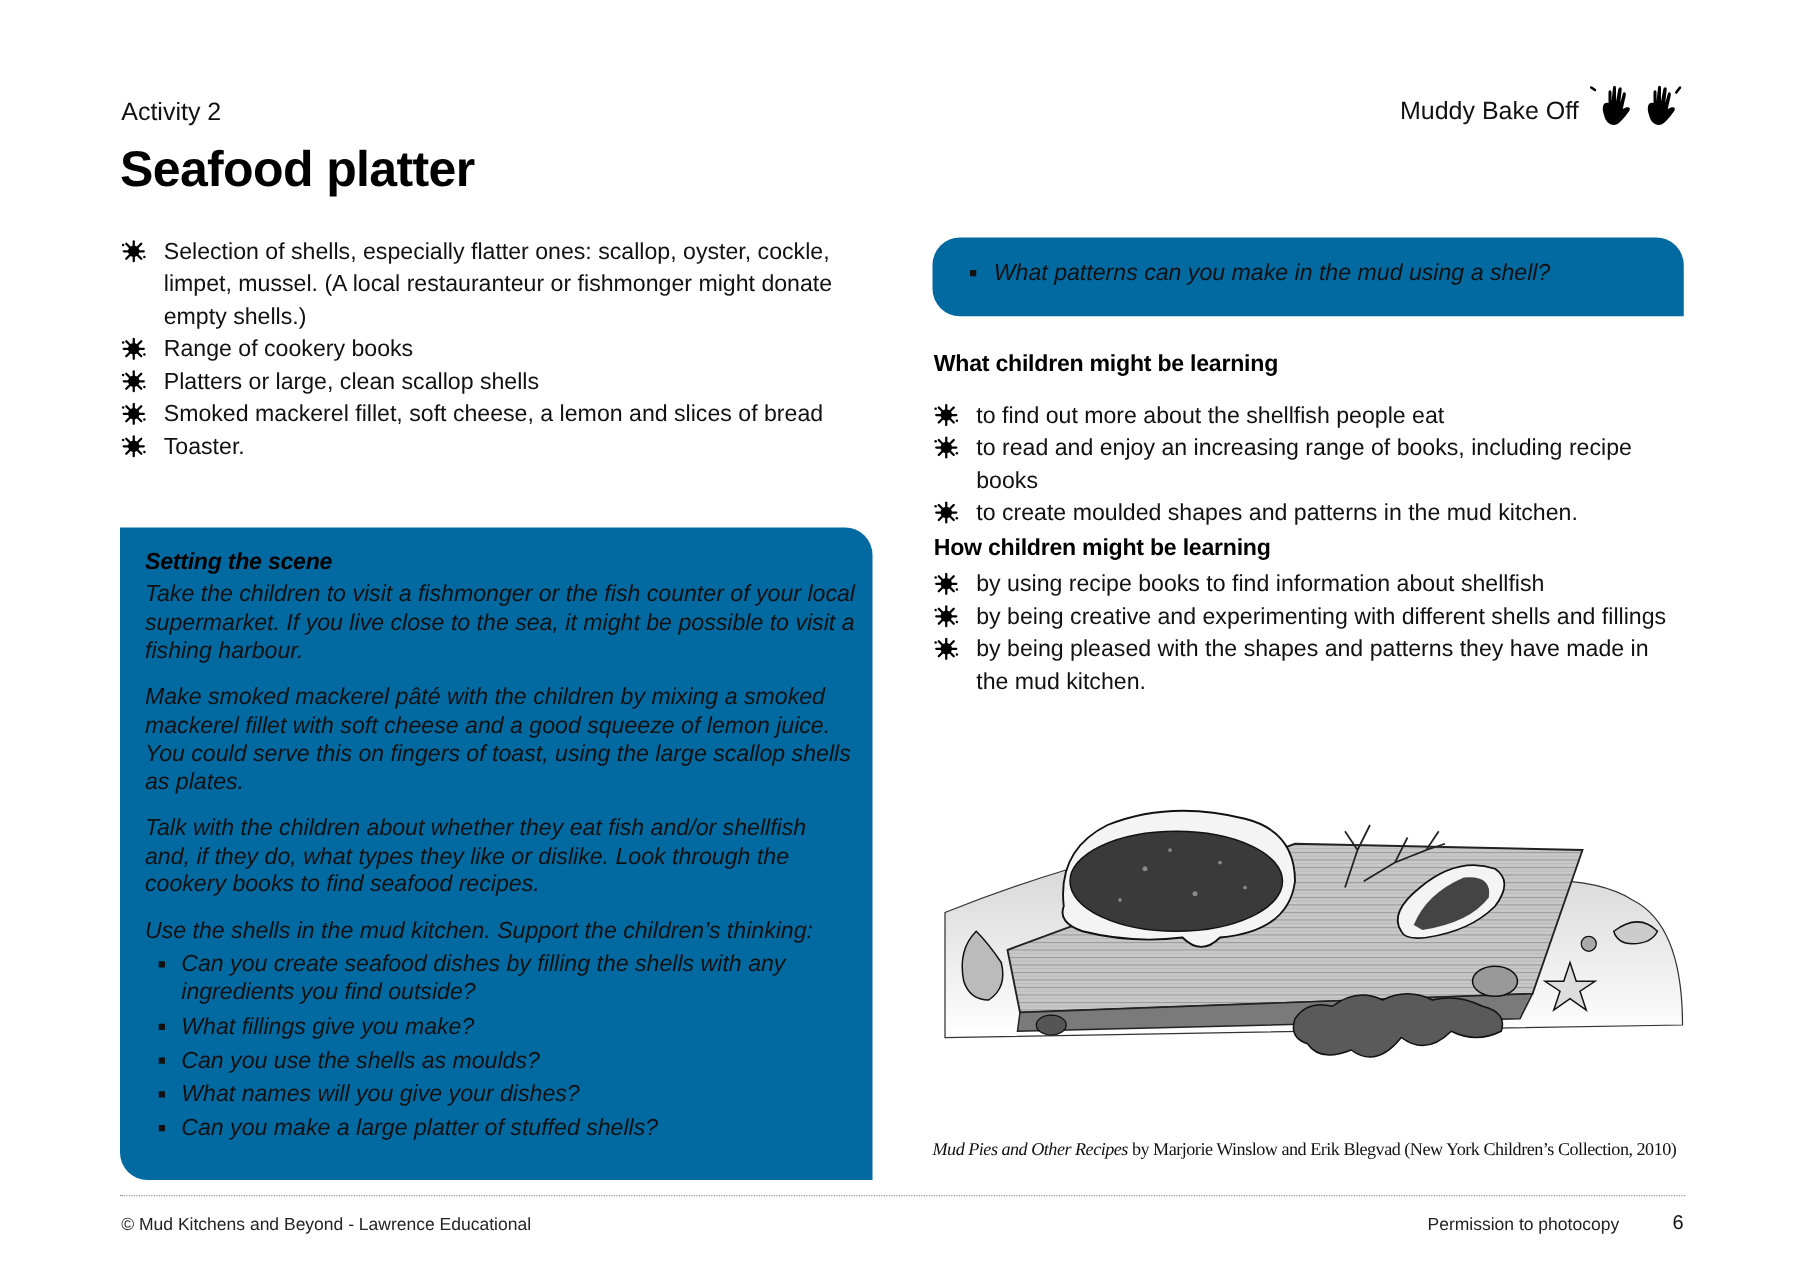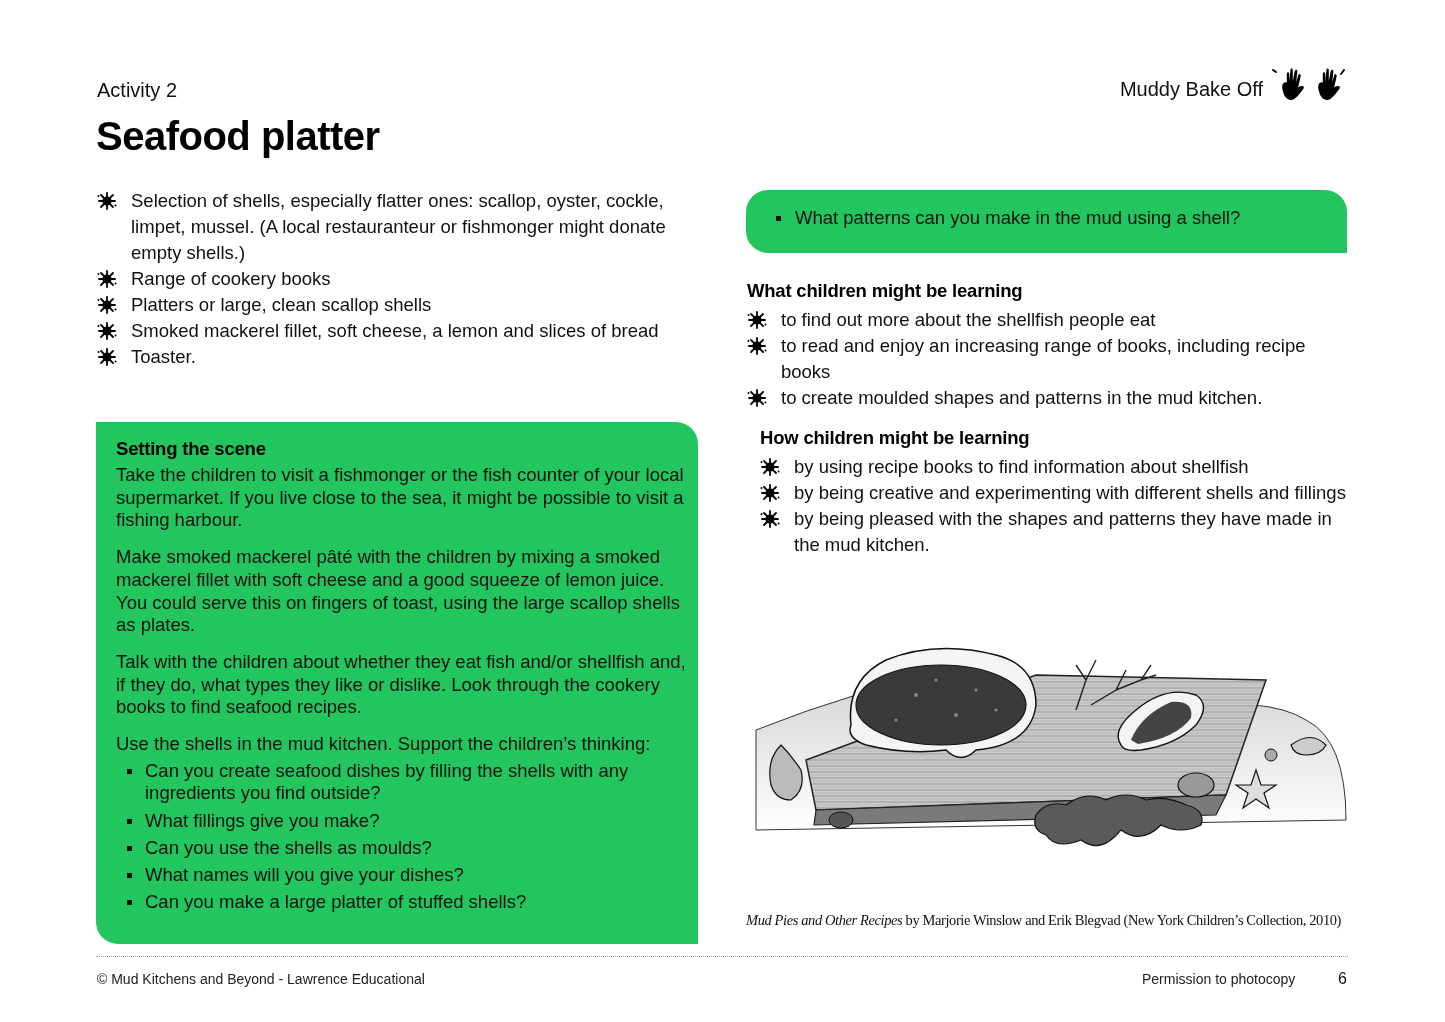--- a/index.html
+++ b/index.html
@@ -11,21 +11,21 @@
   .activity-label { left: 97px; top: 79px; font-size: 20px; color: #111; }
   .page-title { left: 96px; top: 114px; font-size: 40px; font-weight: bold; letter-spacing: -0.5px; color: #000; }
   .series-name { right: 182px; top: 78px; font-size: 20px; color: #111; }
   .hands { left: 1270px; top: 64px; width: 80px; height: 40px; }
 
   .h-section { font-size: 18.5px; font-weight: bold; color: #000; letter-spacing: -0.2px; }
   .splat-list { list-style: none; margin: 0; padding: 0; font-size: 18.5px; line-height: 26px; color: #111; }
   .splat-list li { position: relative; padding-left: 34px; }
   .splat-list li .splat { position: absolute; left: 0; top: 4px; width: 20px; height: 18px; }
 
-  .grey-box { background: #22c55e; }
+  .grey-box { background: #0369a1; font-style: italic; }
   .scene-box {
     left: 96px; top: 422px; width: 602px; height: 522px;
     border-radius: 0 22px 0 22px;
   }
   .scene-inner { position: absolute; left: 20px; top: 16px; width: 570px; }
   .scene-inner p { margin: 0; font-size: 18.5px; line-height: 22.7px; color: #111; }
   .scene-inner p + p { margin-top: 14px; }
   .scene-inner .h-section { margin-bottom: 4px; }
   .sq-list { list-style: none; margin: 4px 0 0 0; padding: 0; font-size: 18.5px; line-height: 22.7px; }
   .sq-list li { position: relative; padding-left: 29px; margin-bottom: 4.5px; }
@@ -121,35 +121,35 @@
   </div>
 </div>
 
 <div class="abs grey-box cont-box">
   <ul>
     <li><span class="sq"></span><span>What patterns can you make in the mud using a shell?</span></li>
   </ul>
 </div>
 
 <div class="abs" style="left:747px; top:280px; width:600px;">
-  <div class="h-section" style="margin-bottom:5px;">What children might be learning</div>
+  <div class="h-section" style="margin-bottom:17px;">What children might be learning</div>
   <ul class="splat-list">
     <li><svg class="splat" viewBox="0 0 20 18">
           <use href="#splat"></use>
         </svg><span>to find out more about the shellfish people eat</span></li>
     <li><svg class="splat" viewBox="0 0 20 18">
           <use href="#splat"></use>
         </svg><span>to read and enjoy an increasing range of books, including recipe books</span></li>
     <li><svg class="splat" viewBox="0 0 20 18">
           <use href="#splat"></use>
         </svg><span>to create moulded shapes and patterns in the mud kitchen.</span></li>
   </ul>
 </div>
 
-<div class="abs" style="left:747px; top:427px; width:600px;margin-left:13px;">
+<div class="abs" style="left:747px; top:427px; width:600px;">
   <div class="h-section" style="margin-bottom:5px;">How children might be learning</div>
   <ul class="splat-list">
     <li><svg class="splat" viewBox="0 0 20 18">
           <use href="#splat"></use>
         </svg><span>by using recipe books to find information about shellfish</span></li>
     <li><svg class="splat" viewBox="0 0 20 18">
           <use href="#splat"></use>
         </svg><span>by being creative and experimenting with different shells and fillings</span></li>
     <li><svg class="splat" viewBox="0 0 20 18">
           <use href="#splat"></use>

